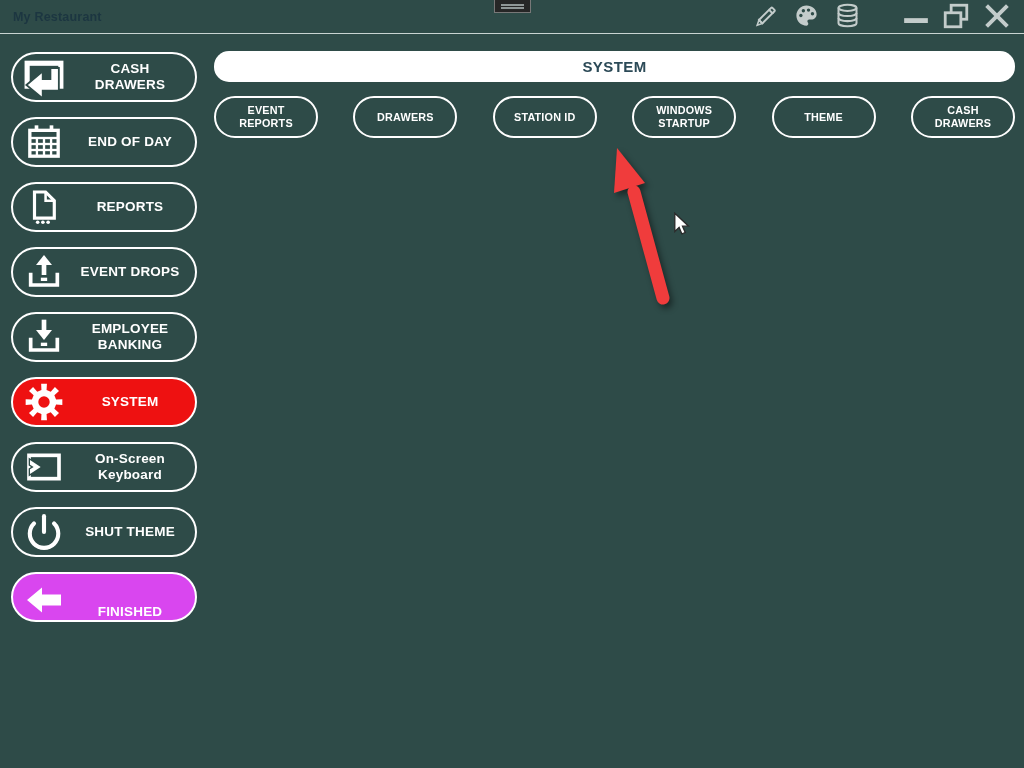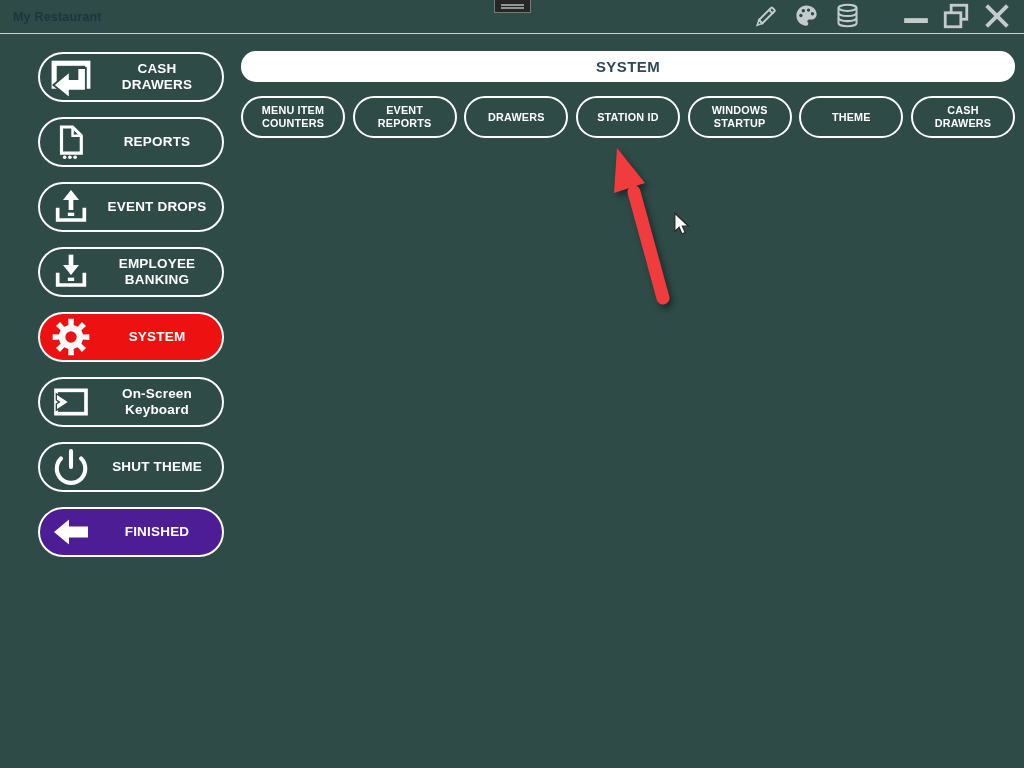--- a/index.html
+++ b/index.html
@@ -14,33 +14,33 @@
   .tab-handle { position:absolute; left:494px; top:0; width:37px; height:13px;
                 background:#262626; border:1px solid #787878; border-top:none; }
   .tab-handle .grip { margin:4px 6px 0; height:5px; border-top:2px solid #8f9696; border-bottom:2px solid #8f9696; }
   .tb-icons { position:absolute; right:6px; top:0; height:34px; display:flex; align-items:center; }
   .tb-btn { background:none; border:none; padding:0; margin:0 7px; cursor:pointer;
             display:flex; align-items:center; justify-content:center; color:#C3CCCB; }
   .tb-btn.win-ctl { margin:0 6px; }
   .tb-btn.min-gap { margin-left:34px; }
 
   
-  .content { display:flex; height:734px;padding-left:27px; }
+  .content { display:flex; height:734px; }
 
   
   .sidebar { width:213px; padding:18px 0 0 11px; display:flex; flex-direction:column; gap:15px; }
   .side-btn { width:186px; height:50px; min-height:50px; border:2px solid #FFFFFF; border-radius:25px;
               background:transparent; color:#FFFFFF; display:flex; align-items:center;
               cursor:pointer; padding:0; }
   .side-btn .icn { width:62px; display:flex; align-items:center; justify-content:center; flex:0 0 62px; }
   .side-btn .lbl { flex:1; text-align:center; font-weight:bold; font-size:13.5px; line-height:1.18;
                    white-space:pre-line; padding-right:10px; letter-spacing:.2px;
                    font-family:"Liberation Sans", sans-serif; }
   .side-btn.active { background:#EE1111; }
-  .side-btn.finished { background:#4c1d95; }
+  .side-btn.finished { background:#d946ef;align-items:flex-end; }
 
   
   .main { flex:1; padding:17px 9px 0 1px; position:relative; }
   .page-header { height:31px; background:#FFFFFF; border-radius:15px; display:flex;
                  align-items:center; justify-content:center; }
   .page-header .ttl { font-size:15px; font-weight:bold; color:#2C4A57; letter-spacing:.4px; }
   .tabs { margin-top:14px; display:flex; justify-content:space-between; }
   .tab-btn { width:104px; height:42px; border:2px solid #FFFFFF; border-radius:21px;
              background:transparent; color:#FFFFFF; font-weight:bold; font-size:10.8px;
              line-height:1.2; white-space:pre-line; display:flex; align-items:center;
@@ -128,20 +128,36 @@
         <span class="icn">
           <svg width="44" height="44" viewBox="0 0 24 24">
             <rect x="2.8" y="4.5" width="18.4" height="12.5" fill="none" stroke="#fff" stroke-width="2.8"></rect>
             <polygon points="3.2,16.3 10.8,10 10.8,13.6 16,13.6 16,7.6 19.6,7.6 19.6,19 10.8,19 10.8,22.6" fill="#fff" stroke="#2E4B48" stroke-width="2" paint-order="stroke"></polygon>
           </svg>
         </span>
         <span class="lbl">CASH
 DRAWERS</span>
       </button>
 
+      <button class="side-btn">
+        <span class="icn">
+          <svg width="40" height="40" viewBox="0 0 24 24" stroke="#fff" fill="none">
+            <rect x="3.5" y="5" width="17" height="15.5" stroke-width="2"></rect>
+            <line x1="7.5" y1="2" x2="7.5" y2="6" stroke-width="2.2"></line>
+            <line x1="16.5" y1="2" x2="16.5" y2="6" stroke-width="2.2"></line>
+            <line x1="3.5" y1="9.6" x2="20.5" y2="9.6" stroke-width="1.4"></line>
+            <line x1="3.5" y1="13.2" x2="20.5" y2="13.2" stroke-width="1.4"></line>
+            <line x1="3.5" y1="16.8" x2="20.5" y2="16.8" stroke-width="1.4"></line>
+            <line x1="7.75" y1="9.6" x2="7.75" y2="20.5" stroke-width="1.4"></line>
+            <line x1="12" y1="9.6" x2="12" y2="20.5" stroke-width="1.4"></line>
+            <line x1="16.25" y1="9.6" x2="16.25" y2="20.5" stroke-width="1.4"></line>
+          </svg>
+        </span>
+        <span class="lbl">END OF DAY</span>
+      </button>
 
       <button class="side-btn">
         <span class="icn">
           <svg width="38" height="40" viewBox="0 0 24 24" fill="none" stroke="#fff">
             <path d="M6,2.5 L13,2.5 L18.5,8 L18.5,19 L6,19 Z" stroke-width="2"></path>
             <path d="M13,2.5 L13,8 L18.5,8" stroke-width="1.6"></path>
             <circle cx="8" cy="21.6" r="1.15" fill="#fff" stroke="none"></circle>
             <circle cx="11.3" cy="21.6" r="1.15" fill="#fff" stroke="none"></circle>
             <circle cx="14.6" cy="21.6" r="1.15" fill="#fff" stroke="none"></circle>
           </svg>
@@ -215,22 +231,20 @@
         <span class="lbl">FINISHED</span>
       </button>
     </aside>
 
     <main class="main">
       <div class="page-header">
         <span class="ttl">SYSTEM</span>
       </div>
 
       <div class="tabs">
-        <button class="tab-btn">MENU ITEM
-COUNTERS</button>
         <button class="tab-btn">EVENT
 REPORTS</button>
         <button class="tab-btn">DRAWERS</button>
         <button class="tab-btn">STATION ID</button>
         <button class="tab-btn">WINDOWS
 STARTUP</button>
         <button class="tab-btn">THEME</button>
         <button class="tab-btn">CASH
 DRAWERS</button>
       </div>

